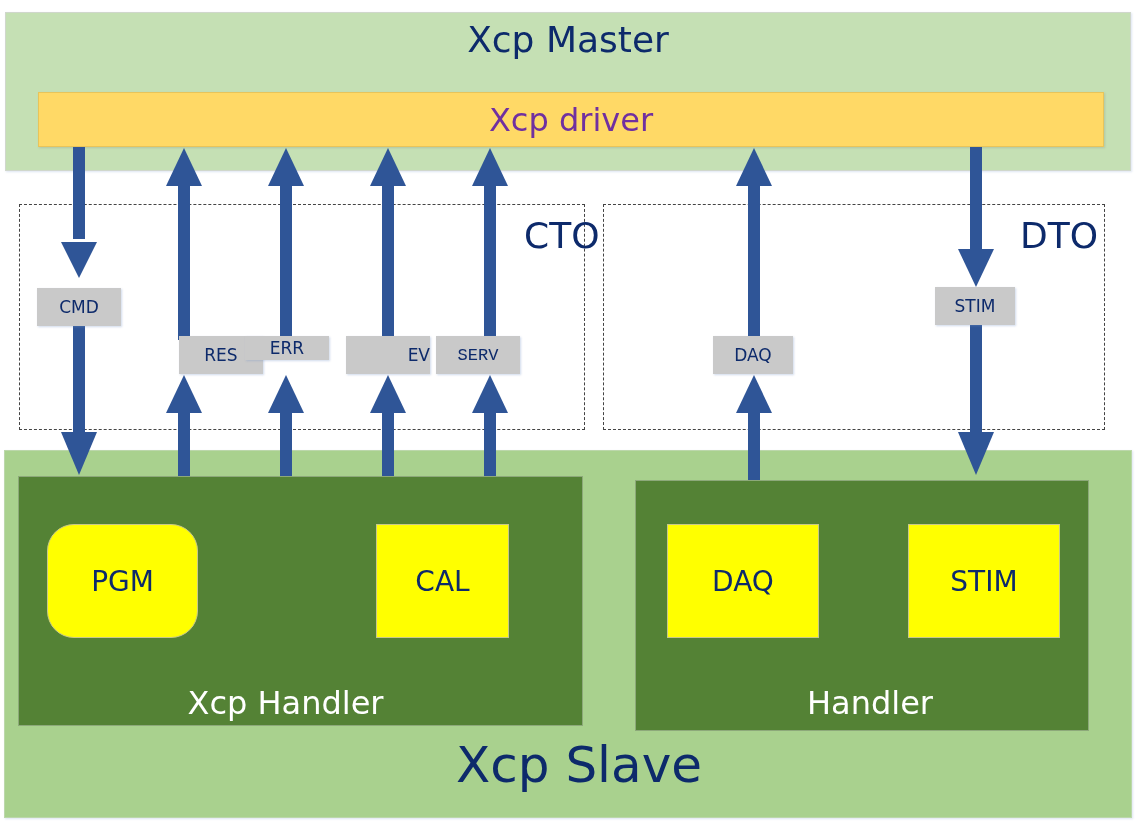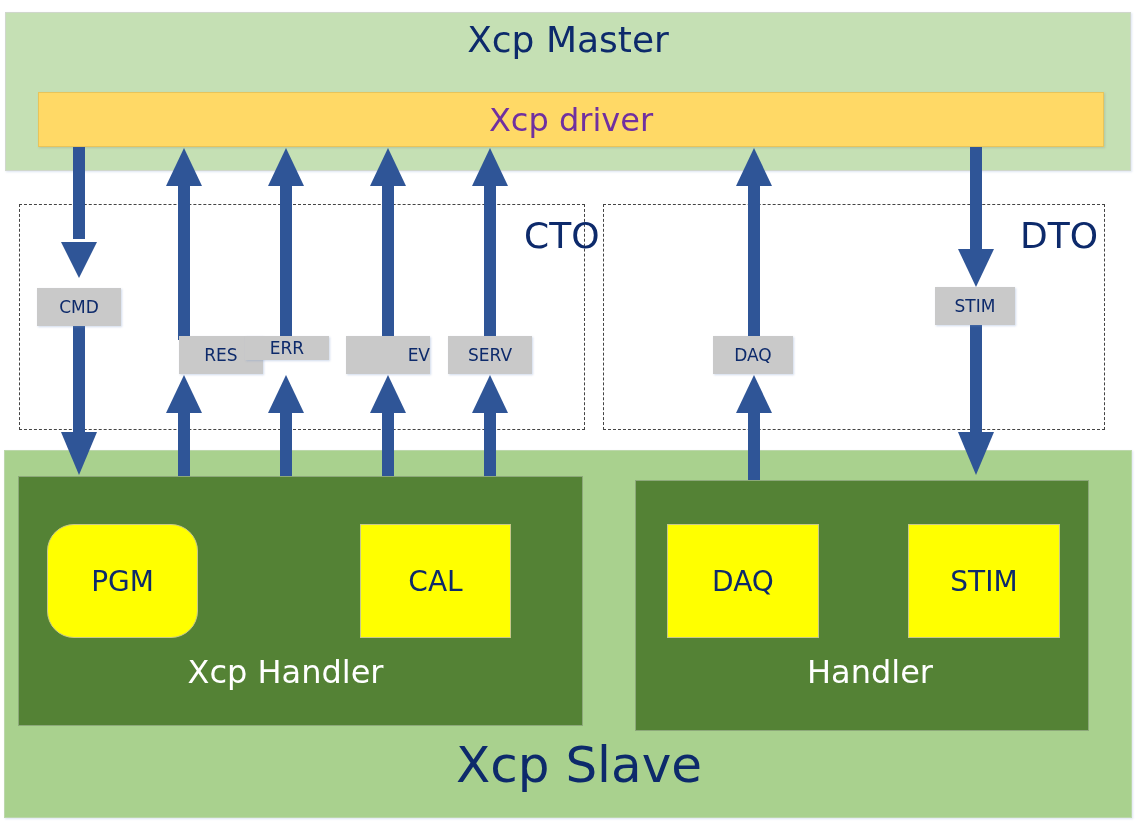--- a/index.html
+++ b/index.html
@@ -10,42 +10,42 @@
   .driver { left: 38px; top: 92px; width: 1066px; height: 55px; background: #ffd966; border: 1px solid #e8c45a; display: flex; align-items: center; justify-content: center; color: #7030a0; font-size: 32px; box-shadow: 1px 1px 2px rgba(120,120,120,0.25); }
   .dashed { border: 1.5px dashed #444; background: transparent; }
   .cto { left: 19px; top: 204px; width: 566px; height: 226px; }
   .dto { left: 603px; top: 204px; width: 502px; height: 226px; }
   .group-label { font-size: 36px; color: #0d2a6b; line-height: 1; }
   .slave { left: 4px; top: 450px; width: 1128px; height: 368px; background: #a9d18e; border: 1px solid #bcd7ab; box-shadow: 1px 1px 2px rgba(120,150,200,0.25); }
   .slave-title { left: 15px; top: 740px; width: 1128px; text-align: center; font-size: 50px; color: #0d2a6b; line-height: 1; }
   .module { background: #548235; border: 1px solid #8da97a; }
   .handler { left: 18px; top: 476px; width: 565px; height: 250px; }
   .bypass { left: 635px; top: 480px; width: 454px; height: 251px; }
-  .module-label { color: #ffffff; font-size: 32px; text-align: center; line-height: 1; }
+  .module-label { color: #ffffff; font-size: 32px; text-align: center; line-height: 1; margin-top: 31px; }
   .sub { background: #ffff00; border: 1px solid #c8c88a; display: flex; align-items: center; justify-content: center; color: #0d2a6b; font-size: 28px; }
   .tag { background: #c9c9c9; display: flex; align-items: center; justify-content: center; color: #0d2a6b; font-size: 17px; box-shadow: 1px 1px 2px rgba(120,150,200,0.35); }
   svg.arrows { position: absolute; left: 0; top: 0; }
 </style>
 </head>
 <body>
 
 <div class="abs master"></div>
 <div class="abs master-title">Xcp Master</div>
 <div class="abs driver">
   <span>Xcp driver</span>
 </div>
 
 <div class="abs slave"></div>
 <div class="abs slave-title">Xcp Slave</div>
 
 <div class="abs module handler"></div>
 <div class="abs sub" style="left:47px;top:524px;width:151px;height:114px;border-radius:27px;">
   <span>PGM</span>
 </div>
-<div class="abs sub" style="left:360px;top:524px;width:151px;height:114px;">
+<div class="abs sub" style="left:376px;top:524px;width:133px;height:114px;">
   <span>CAL</span>
 </div>
 <div class="abs module-label" style="left:18px;top:656px;width:535px;">Xcp Handler</div>
 
 <div class="abs module bypass"></div>
 <div class="abs sub" style="left:667px;top:524px;width:152px;height:114px;">
   <span>DAQ</span>
 </div>
 <div class="abs sub" style="left:908px;top:524px;width:152px;height:114px;">
   <span>STIM</span>
@@ -117,21 +117,21 @@
 </div>
 <div class="abs tag" style="left:143px;top:336px;width:84px;height:38px;margin-left:36px;">
   <span>RES</span>
 </div>
 <div class="abs tag" style="left:245px;top:336px;width:84px;height:24px;">
   <span>ERR</span>
 </div>
 <div class="abs tag" style="left:346px;top:336px;width:84px;height:38px;justify-content:flex-end;">
   <span>EV</span>
 </div>
-<div class="abs tag" style="left:448px;top:336px;width:84px;height:38px;">
+<div class="abs tag" style="left:436px;top:336px;width:84px;height:38px;font-family:Liberation Mono, monospace;">
   <span>SERV</span>
 </div>
 <div class="abs tag" style="left:713px;top:336px;width:80px;height:38px;">
   <span>DAQ</span>
 </div>
 <div class="abs tag" style="left:935px;top:287px;width:80px;height:38px;">
   <span>STIM</span>
 </div>
 
 </body></html>

